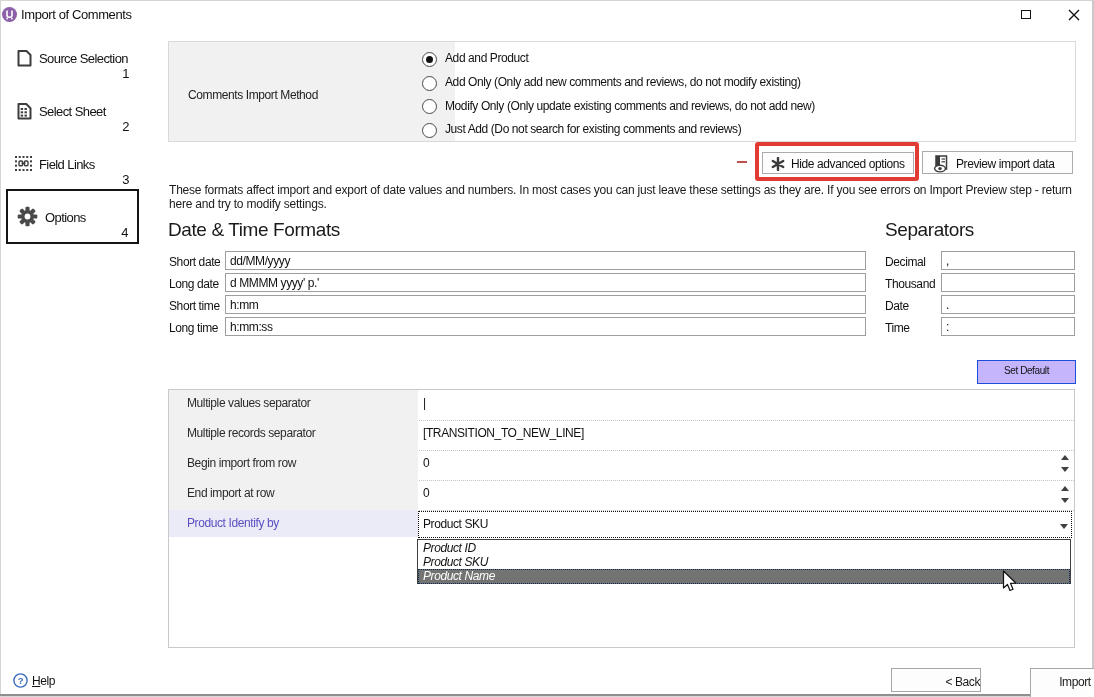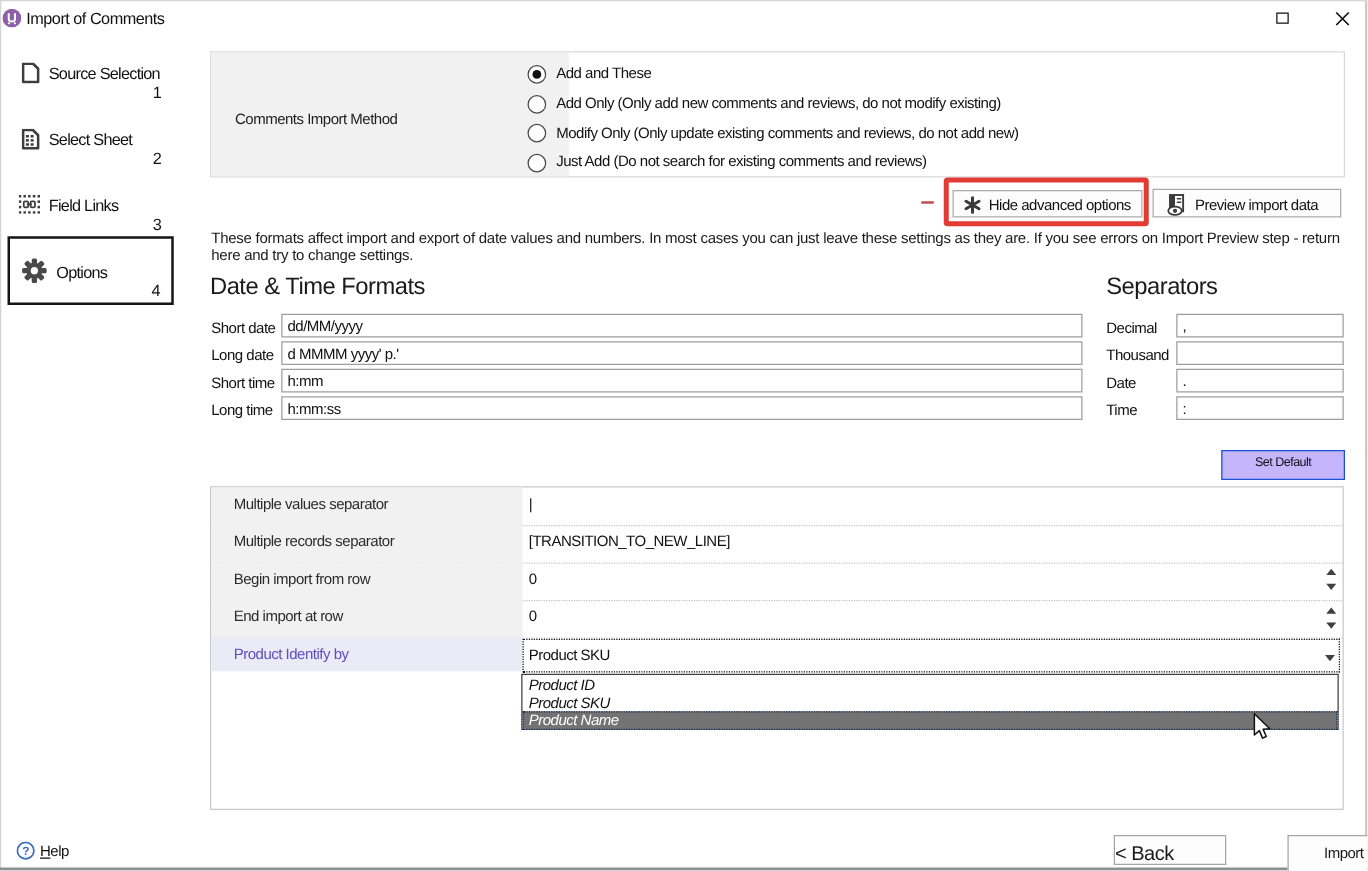--- a/index.html
+++ b/index.html
@@ -50,21 +50,21 @@
 .spin.dn { border-top:5px solid #404040; }
 
 .combo { position:absolute; left:249px; top:121px; width:654px; height:26.5px; border:1px dotted #111; background:#fff; }
 .combo span { position:absolute; left:4px; top:5px; font-size:12px; color:#111; }
 .combo .caret { position:absolute; right:3px; top:12px; width:0; height:0; border-left:4px solid transparent; border-right:4px solid transparent; border-top:5px solid #404040; }
 .list { position:absolute; left:417px; top:539px; width:654px; height:45px; border:1px solid #404040; background:#fff; z-index:5; }
 .li { position:absolute; left:0; width:652px; height:14px; font-size:12px; color:#111; padding-left:5px;font-style:italic; }
 .li.sel { background:#737373; color:#fff; outline:1px dotted #0a2a50; outline-offset:-1px; }
 
 .helpwrap { position:absolute; left:13px; top:672px; }
-.back-btn { position:absolute; left:891px; top:668px; width:90px; height:24px; border:1px solid #a6a6a6; background:#fdfdfd; font-size:16px; text-align:left; padding-top:6px; }
+.back-btn { position:absolute; left:891px; top:668px; width:90px; height:24px; border:1px solid #a6a6a6; background:#fdfdfd; font-size:12px; text-align:right; padding-top:6px; }
 .imp-btn { position:absolute; left:986px; top:668px; width:90px; height:31px; border:1px solid #a6a6a6; background:#fdfdfd; font-size:12px; text-align:center; padding-top:6px;margin-left:44px; }
 </style>
 </head>
 <body>
 <div class="border-frame"></div>
 <div class="bottom-edge"></div>
 <div class="bottom-edge2"></div>
 
 <svg class="appicon" viewBox="0 0 15 15">
   <circle cx="7.5" cy="7.5" r="7.5" fill="#8d5fa8"></circle>
@@ -138,21 +138,21 @@
   <circle cx="11.5" cy="11.5" r="2.9" fill="#fff"></circle>
 </svg>
 <div class="step-lb" style="left:45px;top:210px">Options</div>
 <div class="step-no" style="left:114px;top:225px">4</div>
 
 <div class="grp">
   <div class="grp-label">
       <span>Comments Import Method</span>
     </div>
   <div class="radio sel" style="left:253px;top:10px"></div>
-  <div class="rlabel" style="left:276px;top:9px">Add and These</div>
+  <div class="rlabel" style="left:276px;top:9px">Add and Product</div>
   <div class="radio" style="left:253px;top:33.5px"></div>
   <div class="rlabel" style="left:276px;top:33px">Add Only (Only add new comments and reviews, do not modify existing)</div>
   <div class="radio" style="left:253px;top:57px"></div>
   <div class="rlabel" style="left:276px;top:56.5px">Modify Only (Only update existing comments and reviews, do not add new)</div>
   <div class="radio" style="left:253px;top:80.5px"></div>
   <div class="rlabel" style="left:276px;top:80px">Just Add (Do not search for existing comments and reviews)</div>
 </div>
 
 <div class="reddash"></div>
 <div class="btn btn-hide">
@@ -169,21 +169,21 @@
     <line x1="9.5" y1="4" x2="13" y2="4" stroke="#3a3a3a" stroke-width="1.2"></line>
     <line x1="9.5" y1="6.8" x2="13" y2="6.8" stroke="#3a3a3a" stroke-width="1.2"></line>
     <ellipse cx="8" cy="13.6" rx="5.4" ry="3.3" fill="#fff" stroke="#3a3a3a" stroke-width="1.4"></ellipse>
     <circle cx="8" cy="13.6" r="1.7" fill="#3a3a3a"></circle>
   </svg>
   <span class="abs" style="left:33px;top:5px;white-space:nowrap">Preview import data</span>
 </div>
 
 <div class="desc">
     <div style="white-space:nowrap">These formats affect import and export of date values and numbers. In most cases you can just leave these settings as they are. If you see errors on Import Preview step - return</div>
-    <div>here and try to change settings.</div>
+    <div>here and try to modify settings.</div>
   </div>
 
 <div class="h1" style="left:168px;top:219px">Date &amp; Time Formats</div>
 <div class="h1" style="left:885px;top:219px">Separators</div>
 
 <div class="flabel" style="left:169px;top:255px">Short date</div>
 <div class="finput" style="left:225px;top:251px;width:641px">dd/MM/yyyy</div>
 <div class="flabel" style="left:169px;top:277px">Long date</div>
 <div class="finput" style="left:225px;top:273px;width:641px">d MMMM yyyy' p.'</div>
 <div class="flabel" style="left:169px;top:299px">Short time</div>

